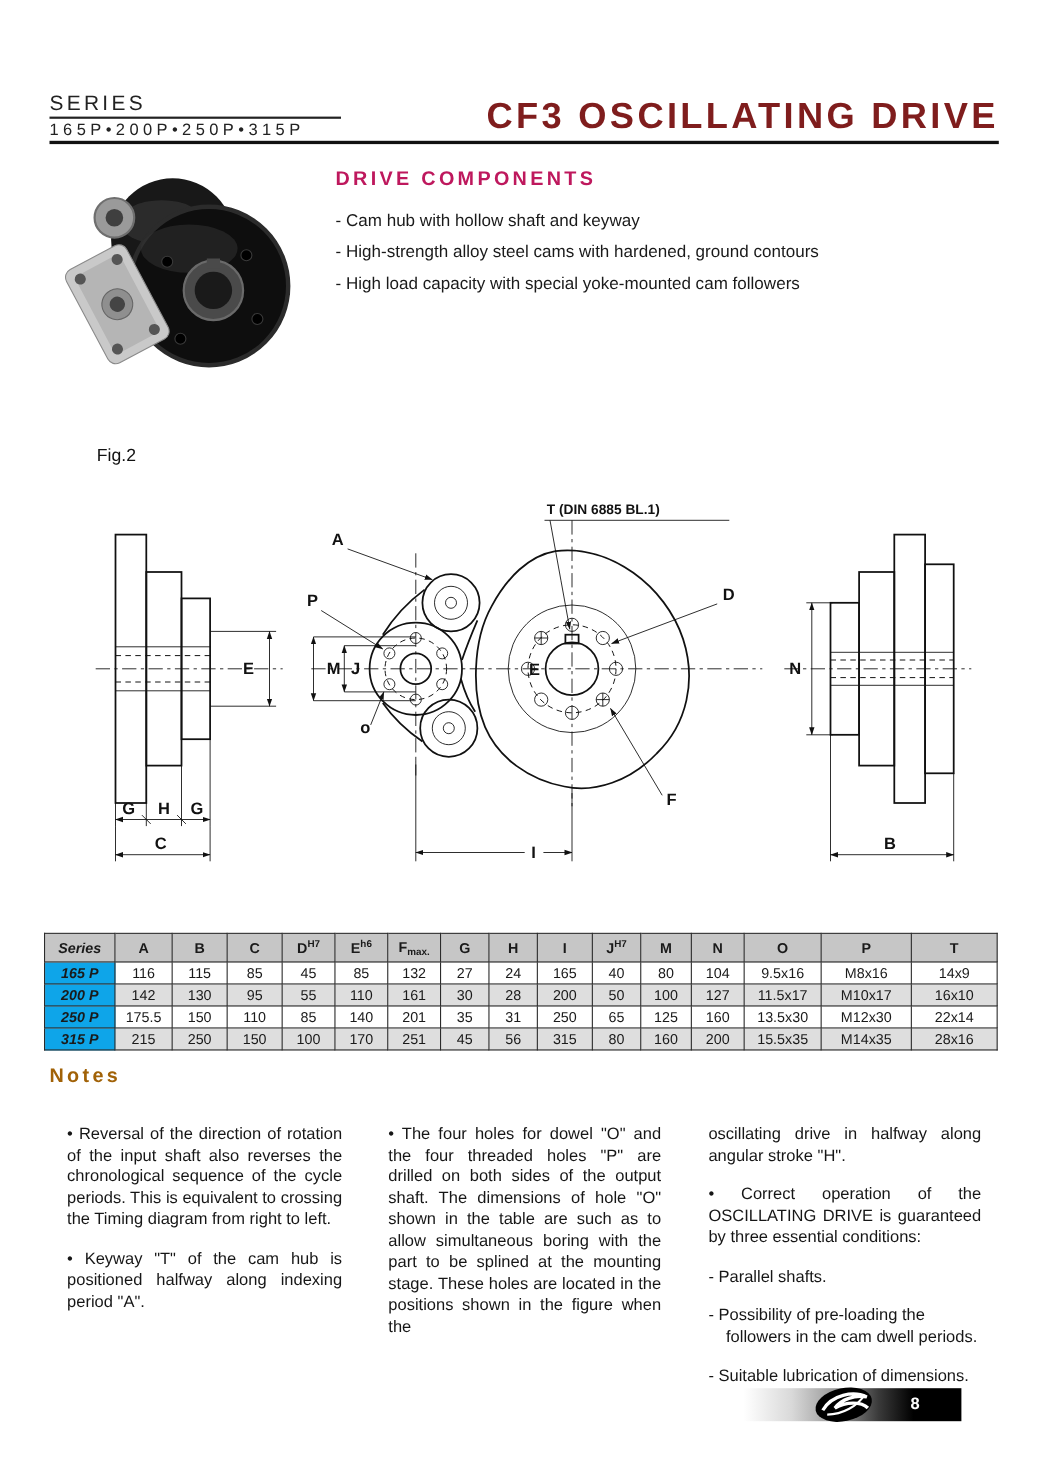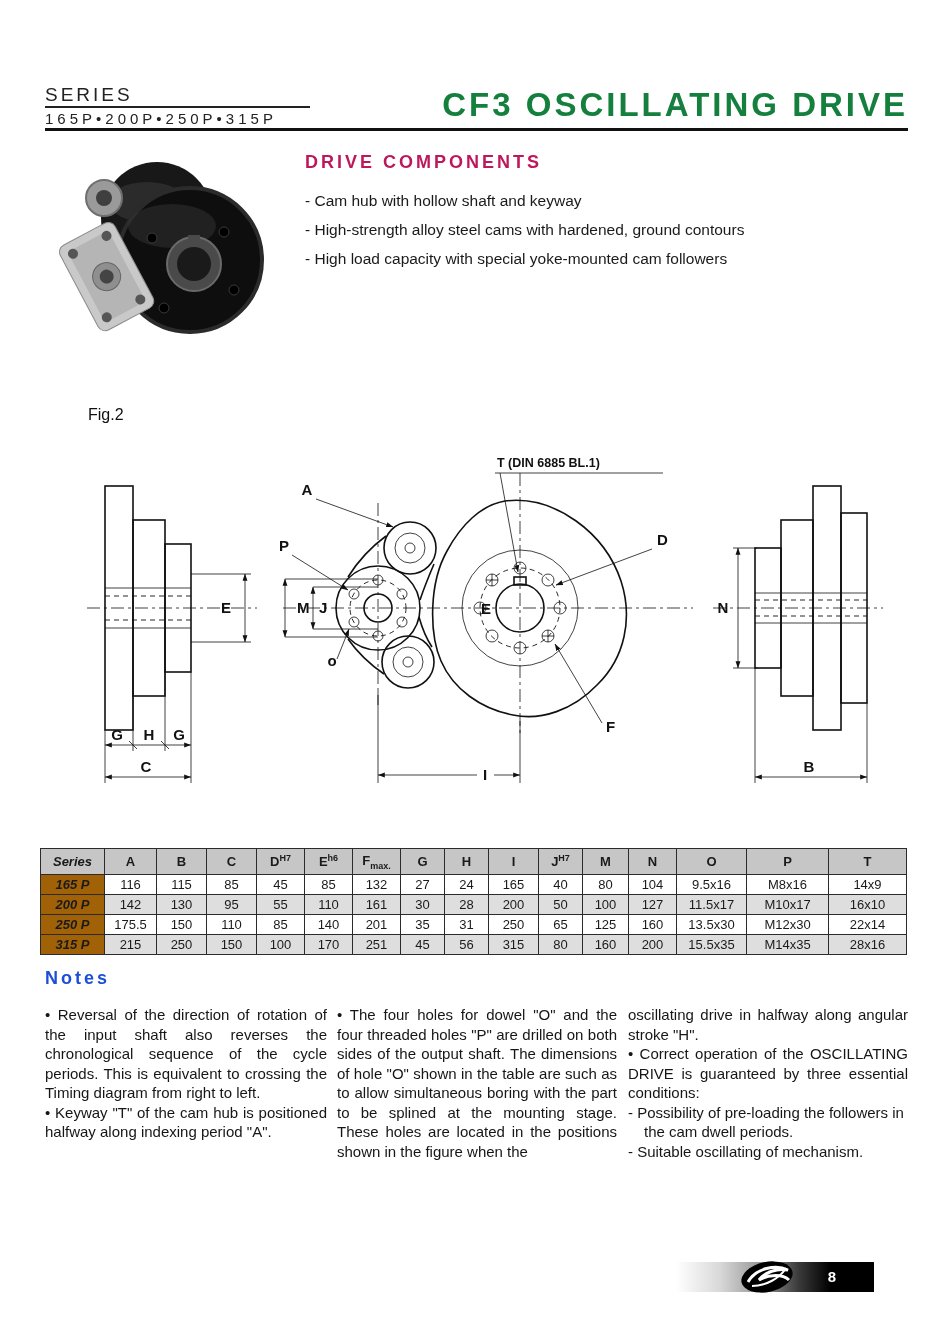--- a/index.html
+++ b/index.html
@@ -7,21 +7,21 @@
   body {
     width:943px; height:1334px; position:relative; overflow:hidden;
     font-family:"Liberation Sans", sans-serif; color:#1a1a1a;
   }
   .abs { position:absolute; }
 
   
   .series-label { left:45px; top:84px; font-size:19px; letter-spacing:3px; color:#222; }
   .series-rule { left:45px; top:106px; width:265px; height:2px; background:#222; }
   .series-models { left:45px; top:110px; font-size:15px; letter-spacing:4px; color:#222; }
-  .main-title { right:35px; top:86px; font-size:33px; font-weight:bold; letter-spacing:3px; white-space:nowrap; color:#15803d; }
+  .main-title { right:35px; top:86px; font-size:33px; font-weight:bold; letter-spacing:3px; white-space:nowrap; color:#7f1d1d; }
   .header-rule { left:45px; top:128px; width:863px; height:3px; background:#111; }
 
   
   .product-photo { left:52px; top:158px; width:235px; height:197px; }
 
   
   .dc-heading { left:305px; top:152px; font-size:18px; font-weight:bold; letter-spacing:3px; color:#be185d; }
   .dc-list { left:305px; top:193px; width:605px; }
   .dc-item { font-size:15.5px; color:#1a1a1a; margin-bottom:13px; line-height:16px; }
 
@@ -35,30 +35,30 @@
   .cl   { fill:none; stroke:#111; stroke-width:0.8; stroke-dasharray:13 4 3 4; }
   .dsh  { fill:none; stroke:#111; stroke-width:0.9; stroke-dasharray:5 4; }
 
   
   .spec-table-wrap { left:40px; top:848px; width:866px; }
   table.spec { border-collapse:collapse; table-layout:fixed; width:866px; font-size:13px; }
   table.spec th, table.spec td { border:1px solid #2b2b2b; text-align:center; padding:1px 2px; height:20px; }
   table.spec thead th { background:#c6c6c6; font-weight:bold; height:26px; }
   table.spec thead th:first-child { font-style:italic; }
   table.spec thead sup, table.spec thead sub { font-size:9px; font-weight:bold; }
-  table.spec td.series-cell { background:#a16207; font-weight:bold; font-style:italic; }
+  table.spec td.series-cell { background:#0ea5e9; font-weight:bold; font-style:italic; }
   table.spec tbody tr:nth-child(even) td:not(.series-cell) { background:#dedede; }
 
   
-  .notes-heading { left:45px; top:968px; font-size:18px; font-weight:bold; letter-spacing:3px; color:#1d4ed8; }
+  .notes-heading { left:45px; top:968px; font-size:18px; font-weight:bold; letter-spacing:3px; color:#a16207; }
   .notes-col { top:1005px; width:282px; font-size:15px; line-height:19.5px; text-align:justify; color:#161616; }
   .notes-col-1 { left:45px; }
   .notes-col-2 { left:337px; width:280px; }
   .notes-col-3 { left:628px; width:280px; }
-  .notes-col p { margin:0; }
+  .notes-col p { margin:16px; }
   .notes-col p.dash-item { padding-left:16px; text-indent:-16px; text-align:left; }
 
   
   .footer-bar { left:676px; top:1262px; width:198px; height:30px;
     background:linear-gradient(90deg,#ffffff 0%,#d9d9d9 22%,#8f8f8f 45%,#3a3a3a 62%,#000000 78%); }
   .footer-logo { position:absolute; left:62px; top:-7px; width:58px; height:42px; }
   .page-number { position:absolute; right:38px; top:6px; color:#ffffff; font-size:15px; font-weight:bold; }
 </style>
 </head>
 <body>
@@ -375,22 +375,23 @@
   <div class="abs notes-col notes-col-1">
       <p>• Reversal of the direction of rotation of the input shaft also reverses the chronological sequence of the cycle periods. This is equivalent to crossing the Timing diagram from right to left.</p>
       <p>• Keyway "T" of the cam hub is positioned halfway along indexing period "A".</p>
     </div>
   <div class="abs notes-col notes-col-2">
       <p>• The four holes for dowel "O" and the four threaded holes "P" are drilled on both sides of the output shaft. The dimensions of hole "O" shown in the table are such as to allow simultaneous boring with the part to be splined at the mounting stage. These holes are located in the positions shown in the figure when the</p>
     </div>
   <div class="abs notes-col notes-col-3">
       <p>oscillating drive in halfway along angular stroke "H".</p>
       <p>• Correct operation of the OSCILLATING DRIVE is guaranteed by three essential conditions:</p>
+      <p class="dash-item">- Parallel shafts.</p>
       <p class="dash-item">- Possibility of pre-loading the followers in the cam dwell periods.</p>
-      <p class="dash-item">- Suitable oscillating of mechanism.</p>
+      <p class="dash-item">- Suitable lubrication of dimensions.</p>
     </div>
 
   <div class="abs footer-bar">
     <svg class="footer-logo" viewBox="0 0 58 42" xmlns="http://www.w3.org/2000/svg">
       <ellipse cx="29" cy="22" rx="26" ry="15" fill="#000" transform="rotate(-12 29 22)"></ellipse>
       <path d="M10 27 C 18 13 38 9 50 15 C 39 13 27 17 21 25 C 31 19 45 19 51 25" fill="none" stroke="#fff" stroke-width="3"></path>
       <path d="M14 31 C 28 31 42 23 48 13" fill="none" stroke="#fff" stroke-width="2"></path>
     </svg>
     <span class="page-number">8</span>
   </div>

